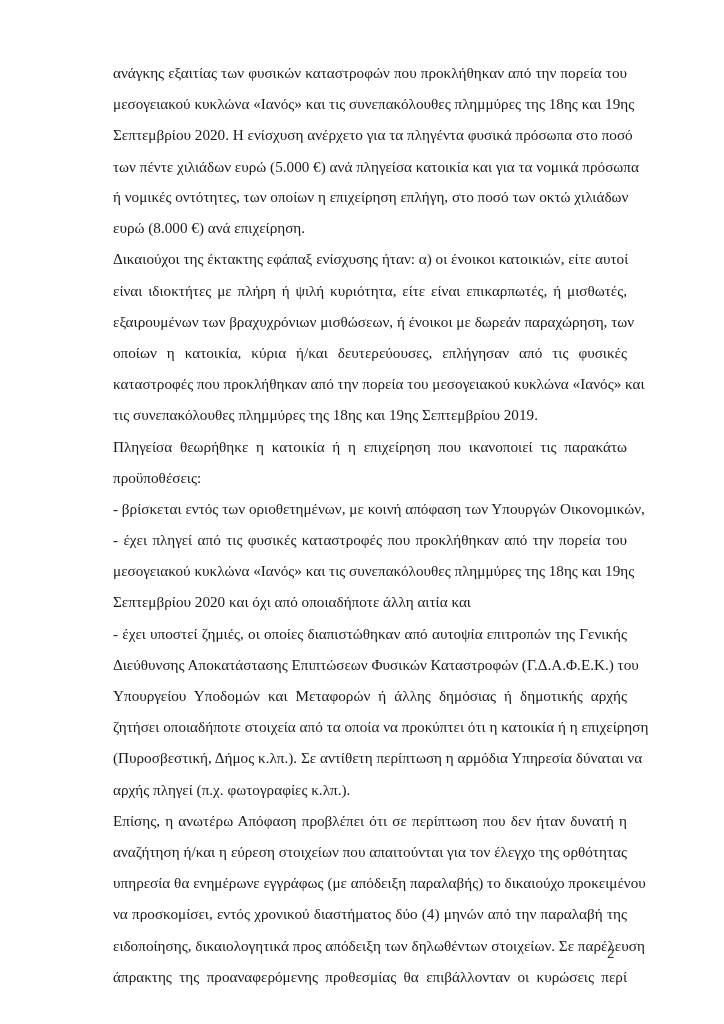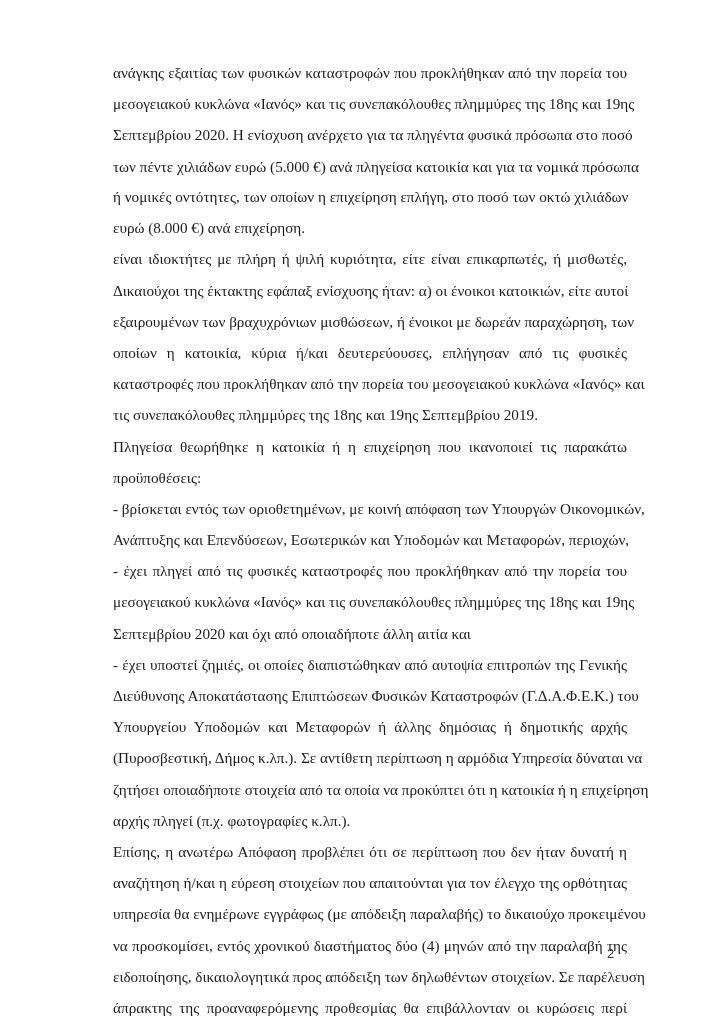--- a/index.html
+++ b/index.html
@@ -33,38 +33,37 @@
   <div class="text block1">
     <span class="line">ανάγκης εξαιτίας των φυσικών καταστροφών που προκλήθηκαν από την πορεία του</span>
     <span class="line">μεσογειακού κυκλώνα «Ιανός» και τις συνεπακόλουθες πλημμύρες της 18ης και 19ης</span>
     <span class="line">Σεπτεμβρίου 2020. Η ενίσχυση ανέρχετο για τα πληγέντα φυσικά πρόσωπα στο ποσό</span>
     <span class="line">των πέντε χιλιάδων ευρώ (5.000 €) ανά πληγείσα κατοικία και για τα νομικά πρόσωπα</span>
   </div>
 
   <div class="text block2">
     <span class="line">ή νομικές οντότητες, των οποίων η επιχείρηση επλήγη, στο ποσό των οκτώ χιλιάδων</span>
     <span class="line last">ευρώ (8.000 €) ανά επιχείρηση.</span>
+    <span class="line">Δικαιούχοι της έκτακτης εφάπαξ ενίσχυσης ήταν: α) οι ένοικοι κατοικιών, είτε αυτοί</span>
     <span class="line">είναι ιδιοκτήτες με πλήρη ή ψιλή κυριότητα, είτε είναι επικαρπωτές, ή μισθωτές,</span>
-    <span class="line">Δικαιούχοι της έκτακτης εφάπαξ ενίσχυσης ήταν: α) οι ένοικοι κατοικιών, είτε αυτοί</span>
     <span class="line">εξαιρουμένων των βραχυχρόνιων μισθώσεων, ή ένοικοι με δωρεάν παραχώρηση, των</span>
     <span class="line">οποίων η κατοικία, κύρια ή/και δευτερεύουσες, επλήγησαν από τις φυσικές</span>
     <span class="line">καταστροφές που προκλήθηκαν από την πορεία του μεσογειακού κυκλώνα «Ιανός» και</span>
     <span class="line last">τις συνεπακόλουθες πλημμύρες της 18ης και 19ης Σεπτεμβρίου 2019.</span>
     <span class="line">Πληγείσα θεωρήθηκε η κατοικία ή η επιχείρηση που ικανοποιεί τις παρακάτω</span>
     <span class="line last">προϋποθέσεις:</span>
     <span class="line">- βρίσκεται εντός των οριοθετημένων, με κοινή απόφαση των Υπουργών Οικονομικών,</span>
-    <span class="line last">Ανάπτυξης και Επενδύσεων, Εσωτερικών και Υποδομών και Μεταφορών, περιοχών,</span>
     <span class="line">- έχει πληγεί από τις φυσικές καταστροφές που προκλήθηκαν από την πορεία του</span>
     <span class="line">μεσογειακού κυκλώνα «Ιανός» και τις συνεπακόλουθες πλημμύρες της 18ης και 19ης</span>
     <span class="line last">Σεπτεμβρίου 2020 και όχι από οποιαδήποτε άλλη αιτία και</span>
     <span class="line">- έχει υποστεί ζημιές, οι οποίες διαπιστώθηκαν από αυτοψία επιτροπών της Γενικής</span>
     <span class="line">Διεύθυνσης Αποκατάστασης Επιπτώσεων Φυσικών Καταστροφών (Γ.Δ.Α.Φ.Ε.Κ.) του</span>
     <span class="line">Υπουργείου Υποδομών και Μεταφορών ή άλλης δημόσιας ή δημοτικής αρχής</span>
+    <span class="line">ζητήσει οποιαδήποτε στοιχεία από τα οποία να προκύπτει ότι η κατοικία ή η επιχείρηση</span>
     <span class="line">(Πυροσβεστική, Δήμος κ.λπ.). Σε αντίθετη περίπτωση η αρμόδια Υπηρεσία δύναται να</span>
-    <span class="line">ζητήσει οποιαδήποτε στοιχεία από τα οποία να προκύπτει ότι η κατοικία ή η επιχείρηση</span>
     <span class="line last">αρχής πληγεί (π.χ. φωτογραφίες κ.λπ.).</span>
     <span class="line">Επίσης, η ανωτέρω Απόφαση προβλέπει ότι σε περίπτωση που δεν ήταν δυνατή η</span>
     <span class="line">αναζήτηση ή/και η εύρεση στοιχείων που απαιτούνται για τον έλεγχο της ορθότητας</span>
     <span class="line">υπηρεσία θα ενημέρωνε εγγράφως (με απόδειξη παραλαβής) το δικαιούχο προκειμένου</span>
     <span class="line">να προσκομίσει, εντός χρονικού διαστήματος δύο (4) μηνών από την παραλαβή της</span>
     <span class="line">ειδοποίησης, δικαιολογητικά προς απόδειξη των δηλωθέντων στοιχείων. Σε παρέλευση</span>
     <span class="line">άπρακτης της προαναφερόμενης προθεσμίας θα επιβάλλονταν οι κυρώσεις περί</span>
 
   </div>
 

